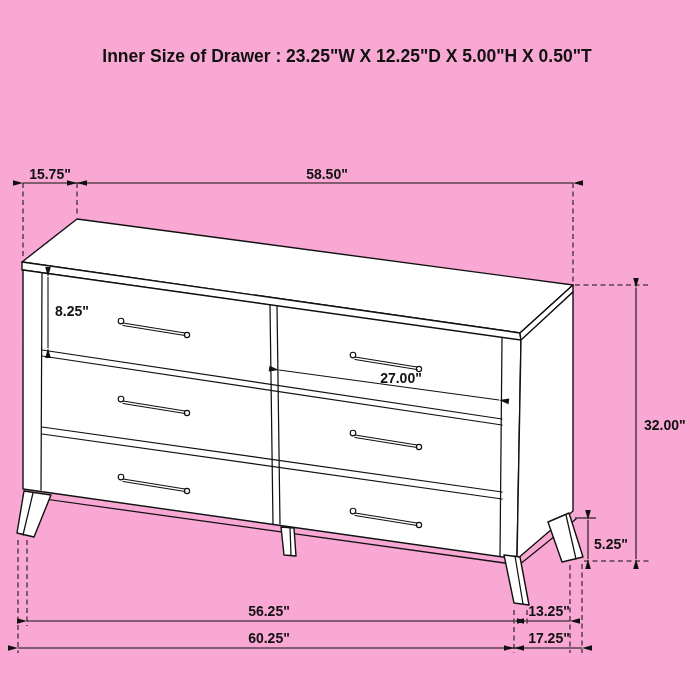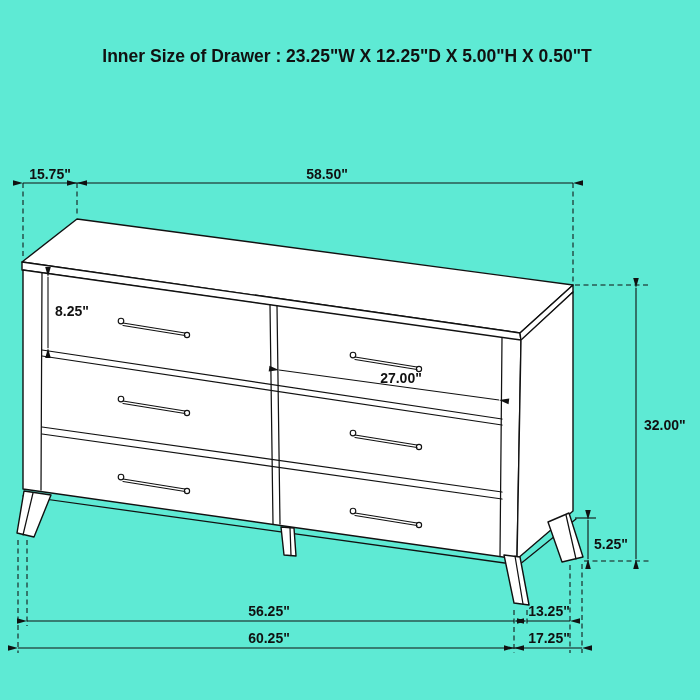--- a/index.html
+++ b/index.html
@@ -7,21 +7,21 @@
     padding: 0;
     background: #ffffff;
     width: 700px;
     height: 700px;
     font-family: "Liberation Sans", sans-serif;
   }
   .canvas {
     position: relative;
     width: 700px;
     height: 700px;
-    background: #5eead4;
+    background: #f9a8d4;
     overflow: hidden;
   }
   svg { display: block; }
   .title-text {
     font-family: "Liberation Sans", sans-serif;
     font-size: 17.5px;
     font-weight: 700;
     fill: #111111;
   }
   .dim-label {

